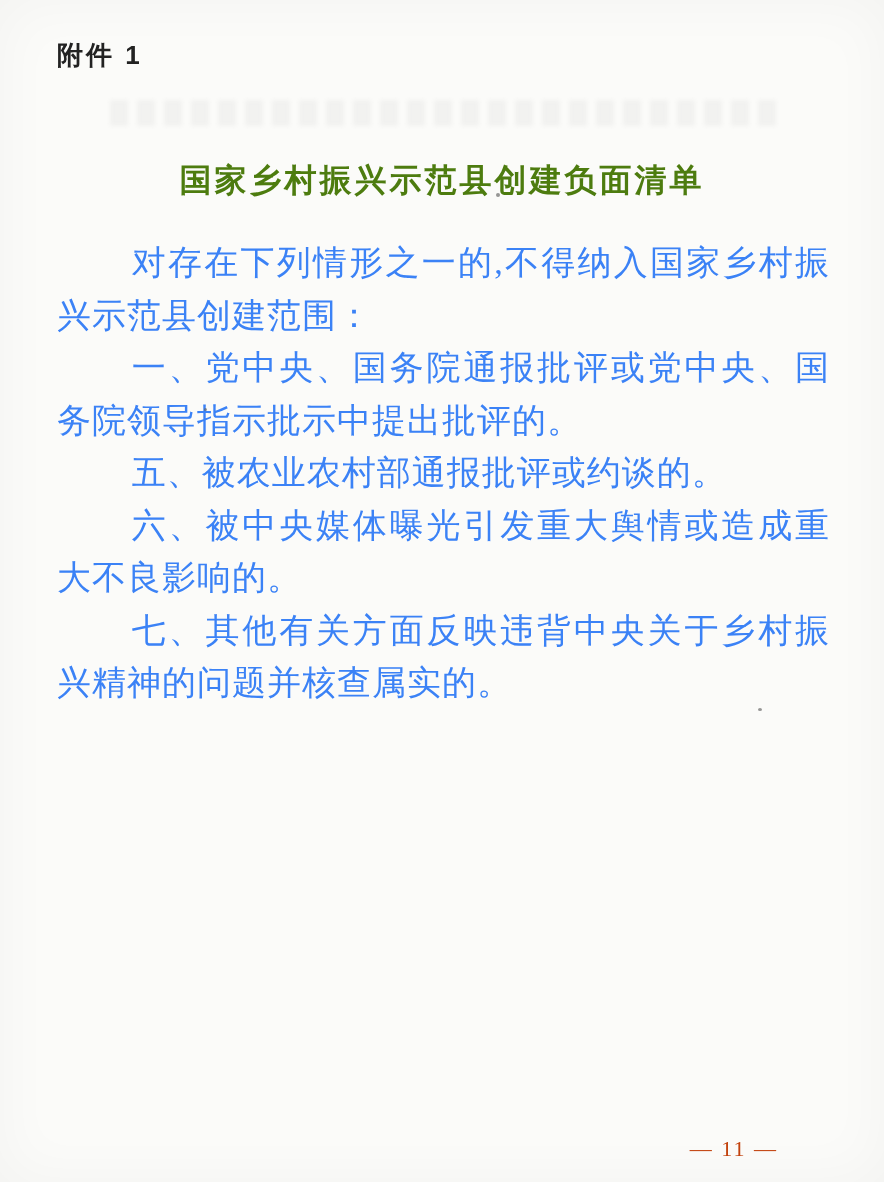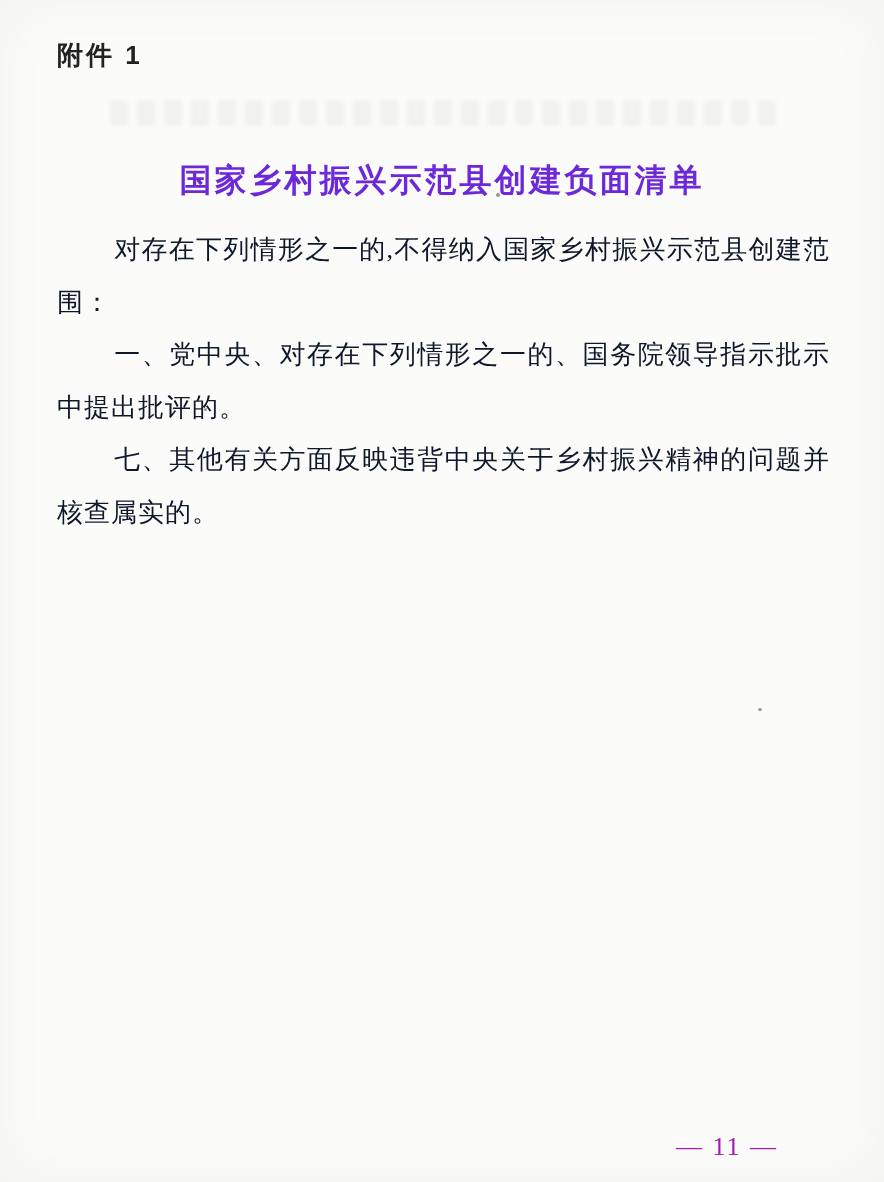--- a/index.html
+++ b/index.html
@@ -46,47 +46,47 @@
   .doc-title {
     position: absolute;
     top: 138px;
     left: 0;
     width: 100%;
     text-align: center;
     font-family: "Liberation Sans", sans-serif;
     font-weight: bold;
     font-size: 32px;
     letter-spacing: 3px;
-    color: #6d28d9;
+    color: #4d7c0f;
   }
   .doc-body {
     position: absolute;
-    top: 224px;
+    top: 237px;
     left: 57px;
     width: 773px;
-    font-size: 26px;
+    font-size: 34px;
     line-height: 52.5px;
     letter-spacing: 1px;
     text-align: justify;
     text-justify: inter-character;
-    color: #0f172a;
+    color: #3b82f6;
   }
   .doc-body p {
     margin: 0;
     padding: 0;
     text-indent: 2.2em;
   }
   .page-number {
     position: absolute;
     right: 106px;
     bottom: 20px;
     font-family: "Liberation Serif", serif;
-    font-size: 26px;
+    font-size: 22px;
     letter-spacing: 2px;
-    color: #a21caf;
+    color: #c2410c;
   }
   
   .speck {
     position: absolute;
     background: #5f5f5f;
     border-radius: 50%;
     opacity: 0.65;
   }
   .speck-1 { left: 496px; top: 193px; width: 4px; height: 4px; }
   .speck-2 { left: 204px; top: 408px; width: 3px; height: 3px; }
@@ -98,21 +98,23 @@
 <div class="page">
 
   <div class="attachment-label">附件 1</div>
 
   <div class="bleed-through"></div>
 
   <h1 class="doc-title">国家乡村振兴示范县创建负面清单</h1>
 
   <div class="doc-body">
     <p>对存在下列情形之一的,不得纳入国家乡村振兴示范县创建范围：</p>
-    <p>一、党中央、对存在下列情形之一的、国务院领导指示批示中提出批评的。</p>
+    <p>一、党中央、国务院通报批评或党中央、国务院领导指示批示中提出批评的。</p>
+    <p>五、被农业农村部通报批评或约谈的。</p>
+    <p>六、被中央媒体曝光引发重大舆情或造成重大不良影响的。</p>
     <p>七、其他有关方面反映违背中央关于乡村振兴精神的问题并核查属实的。</p>
   </div>
 
   <div class="speck speck-1"></div>
   <div class="speck speck-2"></div>
   <div class="speck speck-3"></div>
 
   <div class="page-number">— 11 —</div>
 
 </div>

